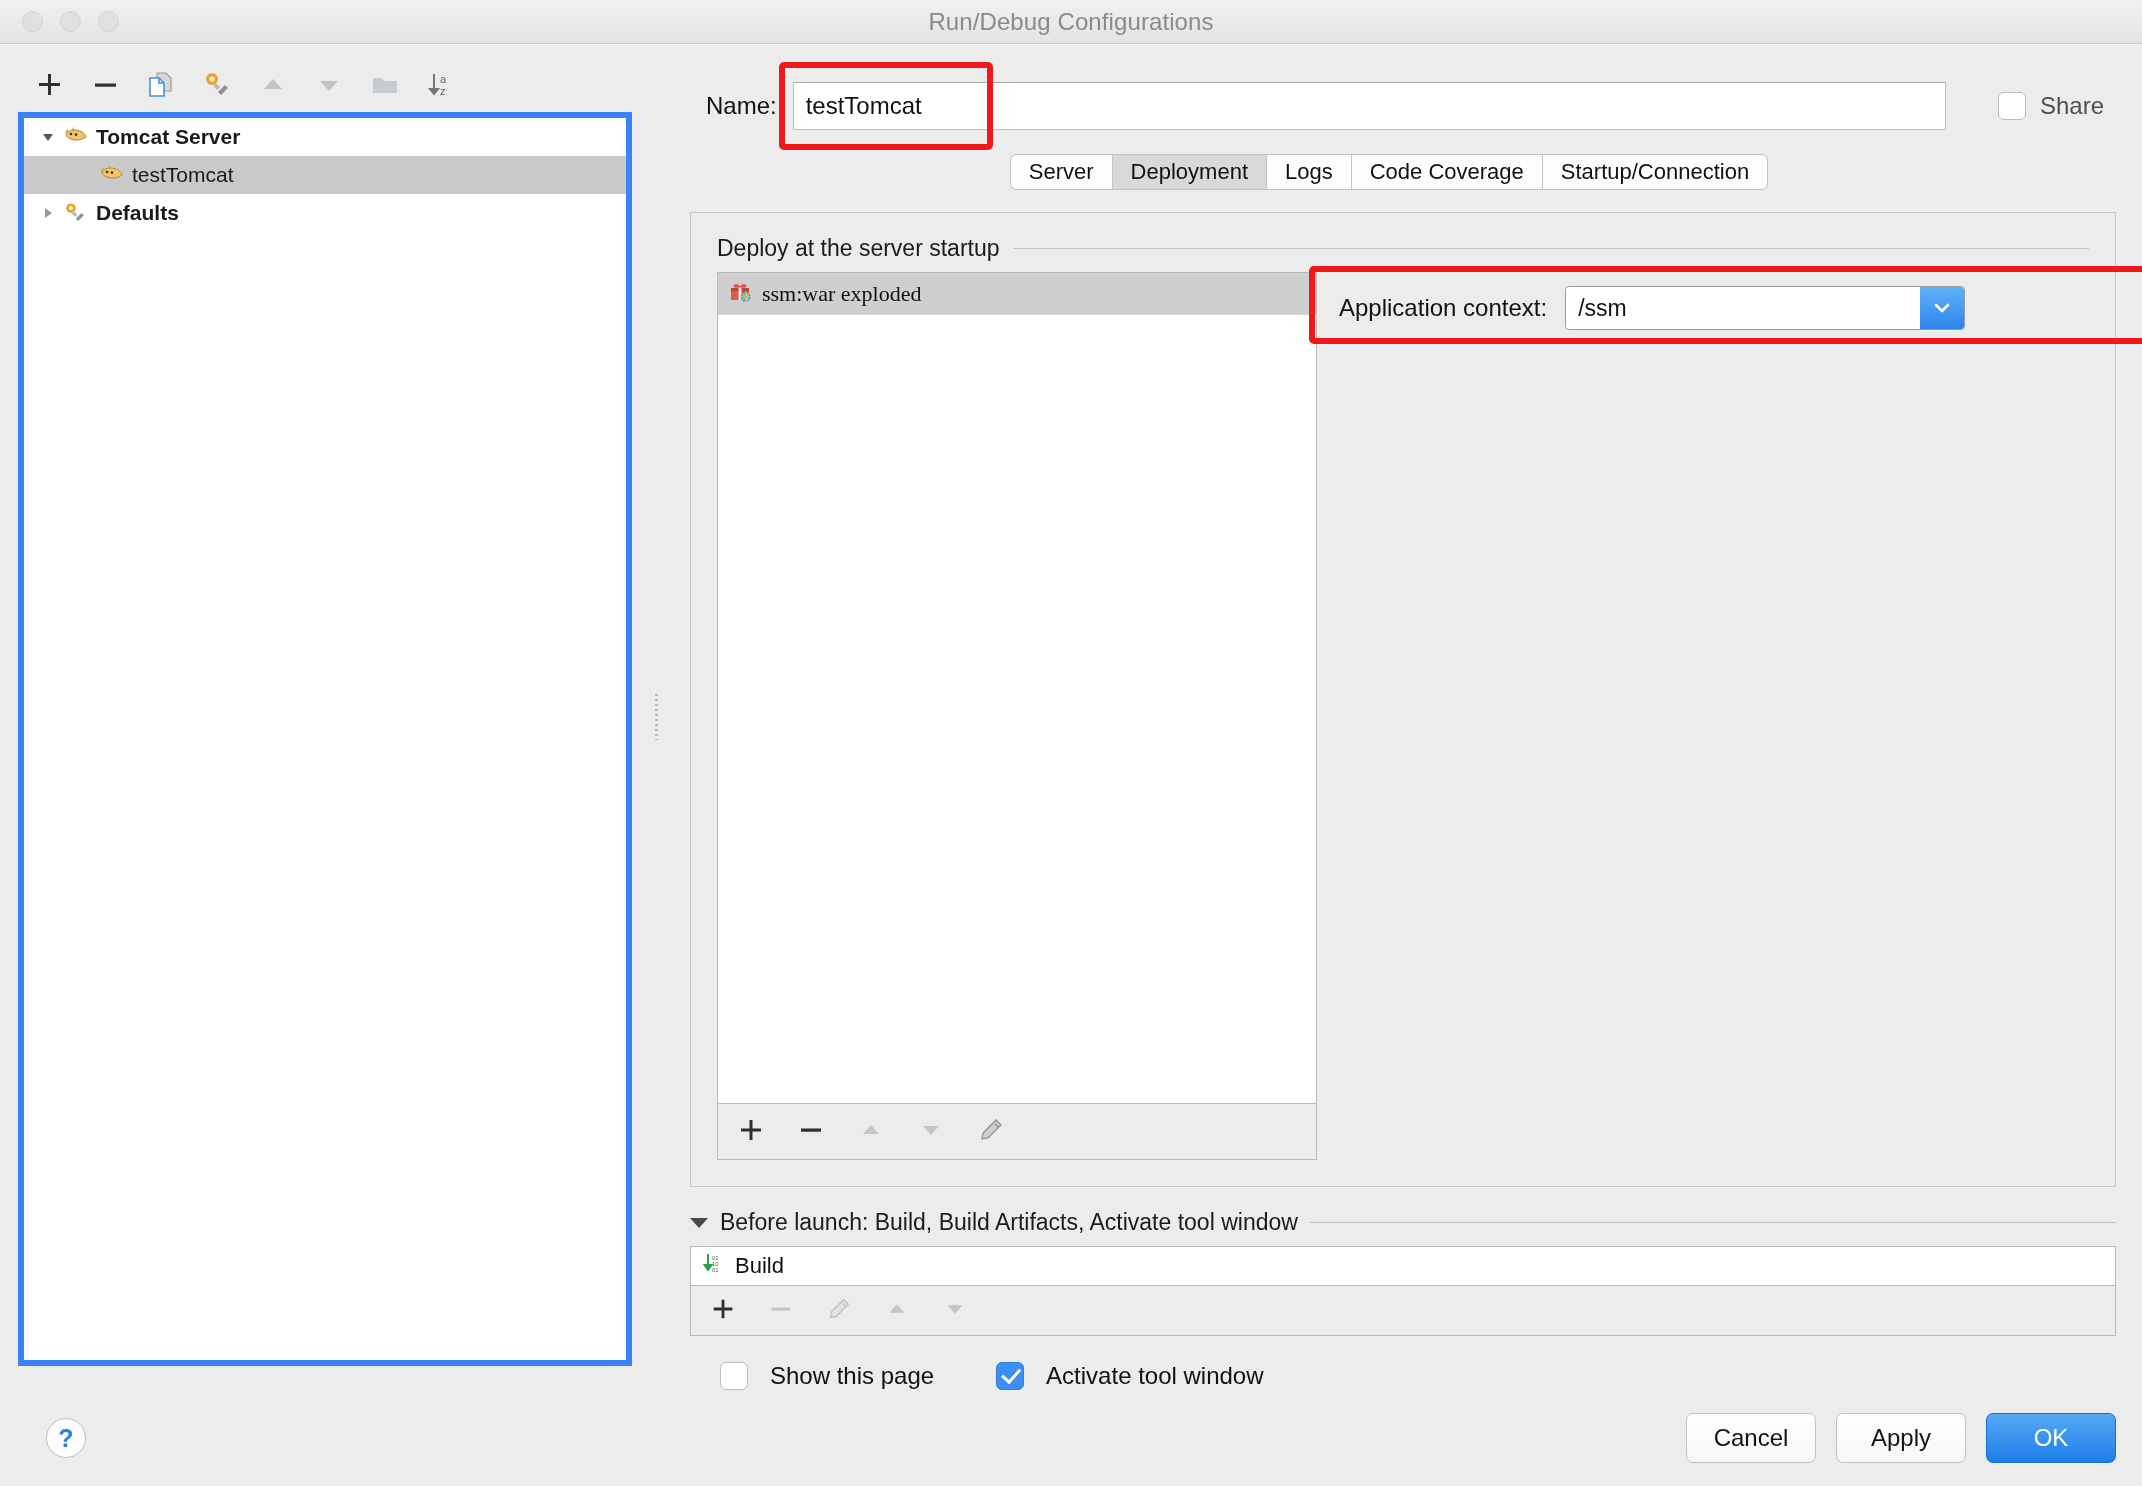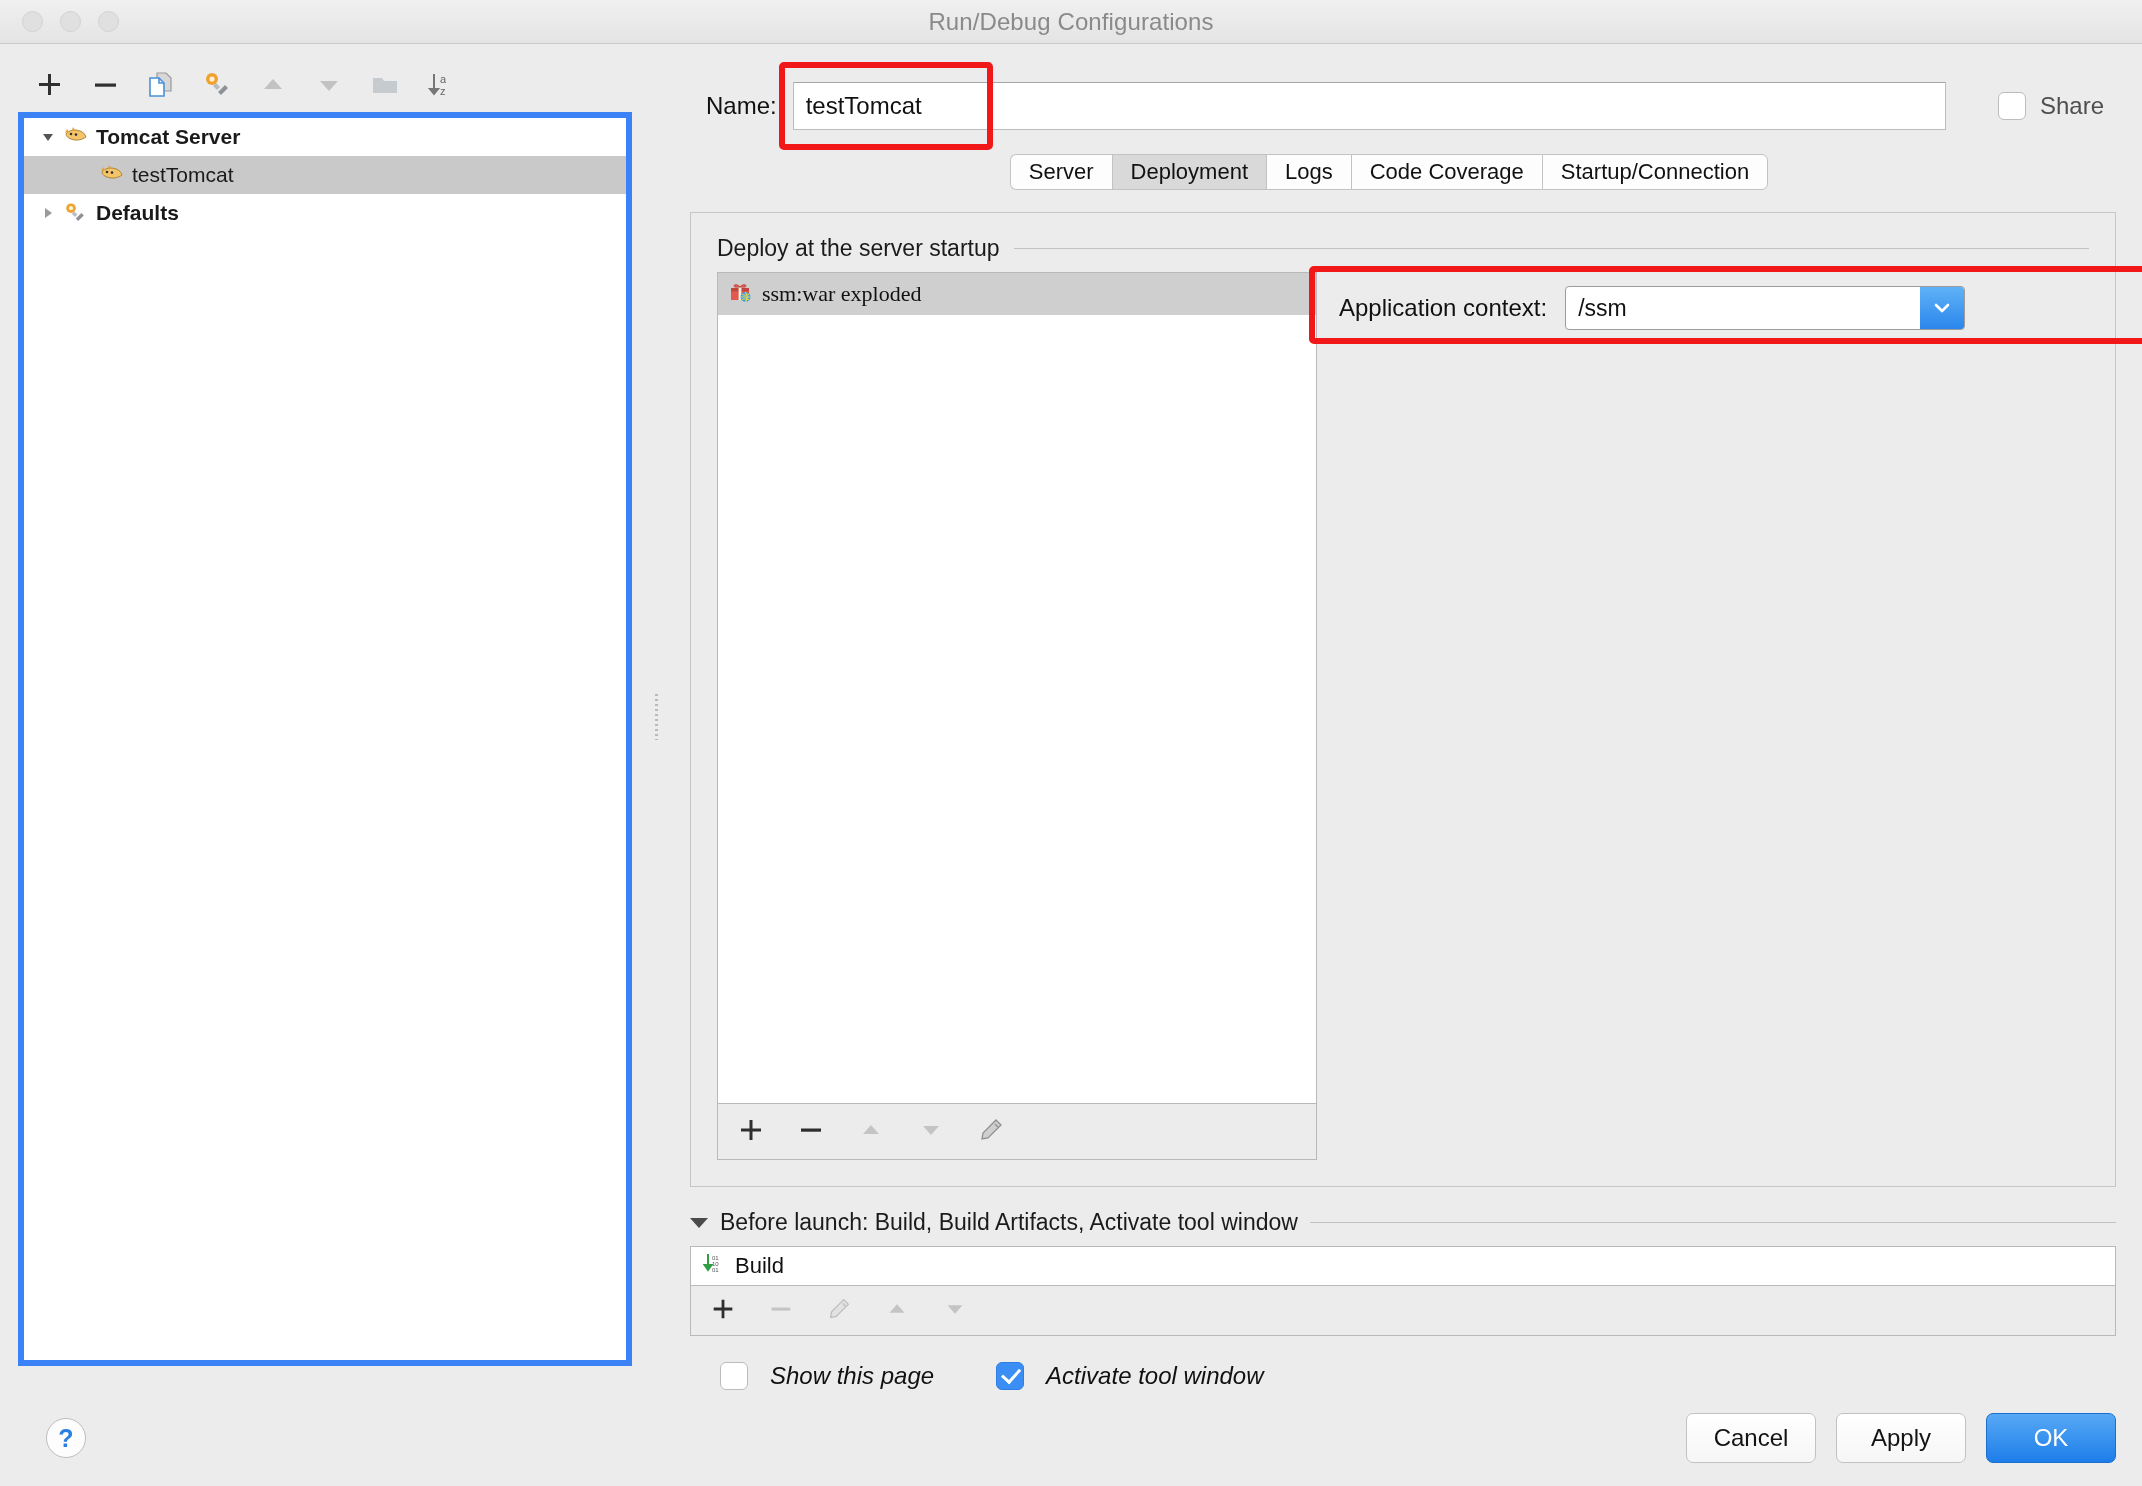--- a/index.html
+++ b/index.html
@@ -175,21 +175,21 @@
   .beforehdr { display: flex; align-items: center; gap: 12px; }
   .beforehdr .tri { width: 0; height: 0; border-left: 9px solid transparent; border-right: 9px solid transparent; border-top: 10px solid #4a4a4a; }
   .beforehdr .t { font-size: 23px; color: #1b1b1b; white-space: nowrap; }
   .beforehdr .rule { flex: 1 1 auto; height: 1px; background: #c2c2c2; }
   .beforelist { margin-top: 10px; background: #fff; border: 1px solid #b9b9b9; }
   .blrow { height: 38px; display: flex; align-items: center; gap: 10px; padding-left: 12px; font-size: 22px; color: #111; }
   .bltoolbar {
     height: 50px; background: #ececec; border: 1px solid #b9b9b9; border-top: none;
     display: flex; align-items: center; gap: 30px; padding-left: 18px;
   }
-  .optsrow { display: flex; align-items: center; gap: 22px; padding: 26px 0 0 30px; font-style: italic; }
+  .optsrow { display: flex; align-items: center; gap: 22px; padding: 26px 0 0 30px; }
   .optsrow .lbl { font-size: 24px; color: #111; }
   .gap { width: 18px; }
 
   
   .footer { height: 96px; flex: 0 0 96px; display: flex; align-items: center; padding: 0 26px 0 26px; }
   .helpbtn {
     width: 40px; height: 40px; border-radius: 50%;
     background: #fdfdfd; border: 1px solid #bdbdbd;
     display: flex; align-items: center; justify-content: center;
     color: #2b7fe0; font-size: 25px; font-weight: bold; margin-left: 20px;

